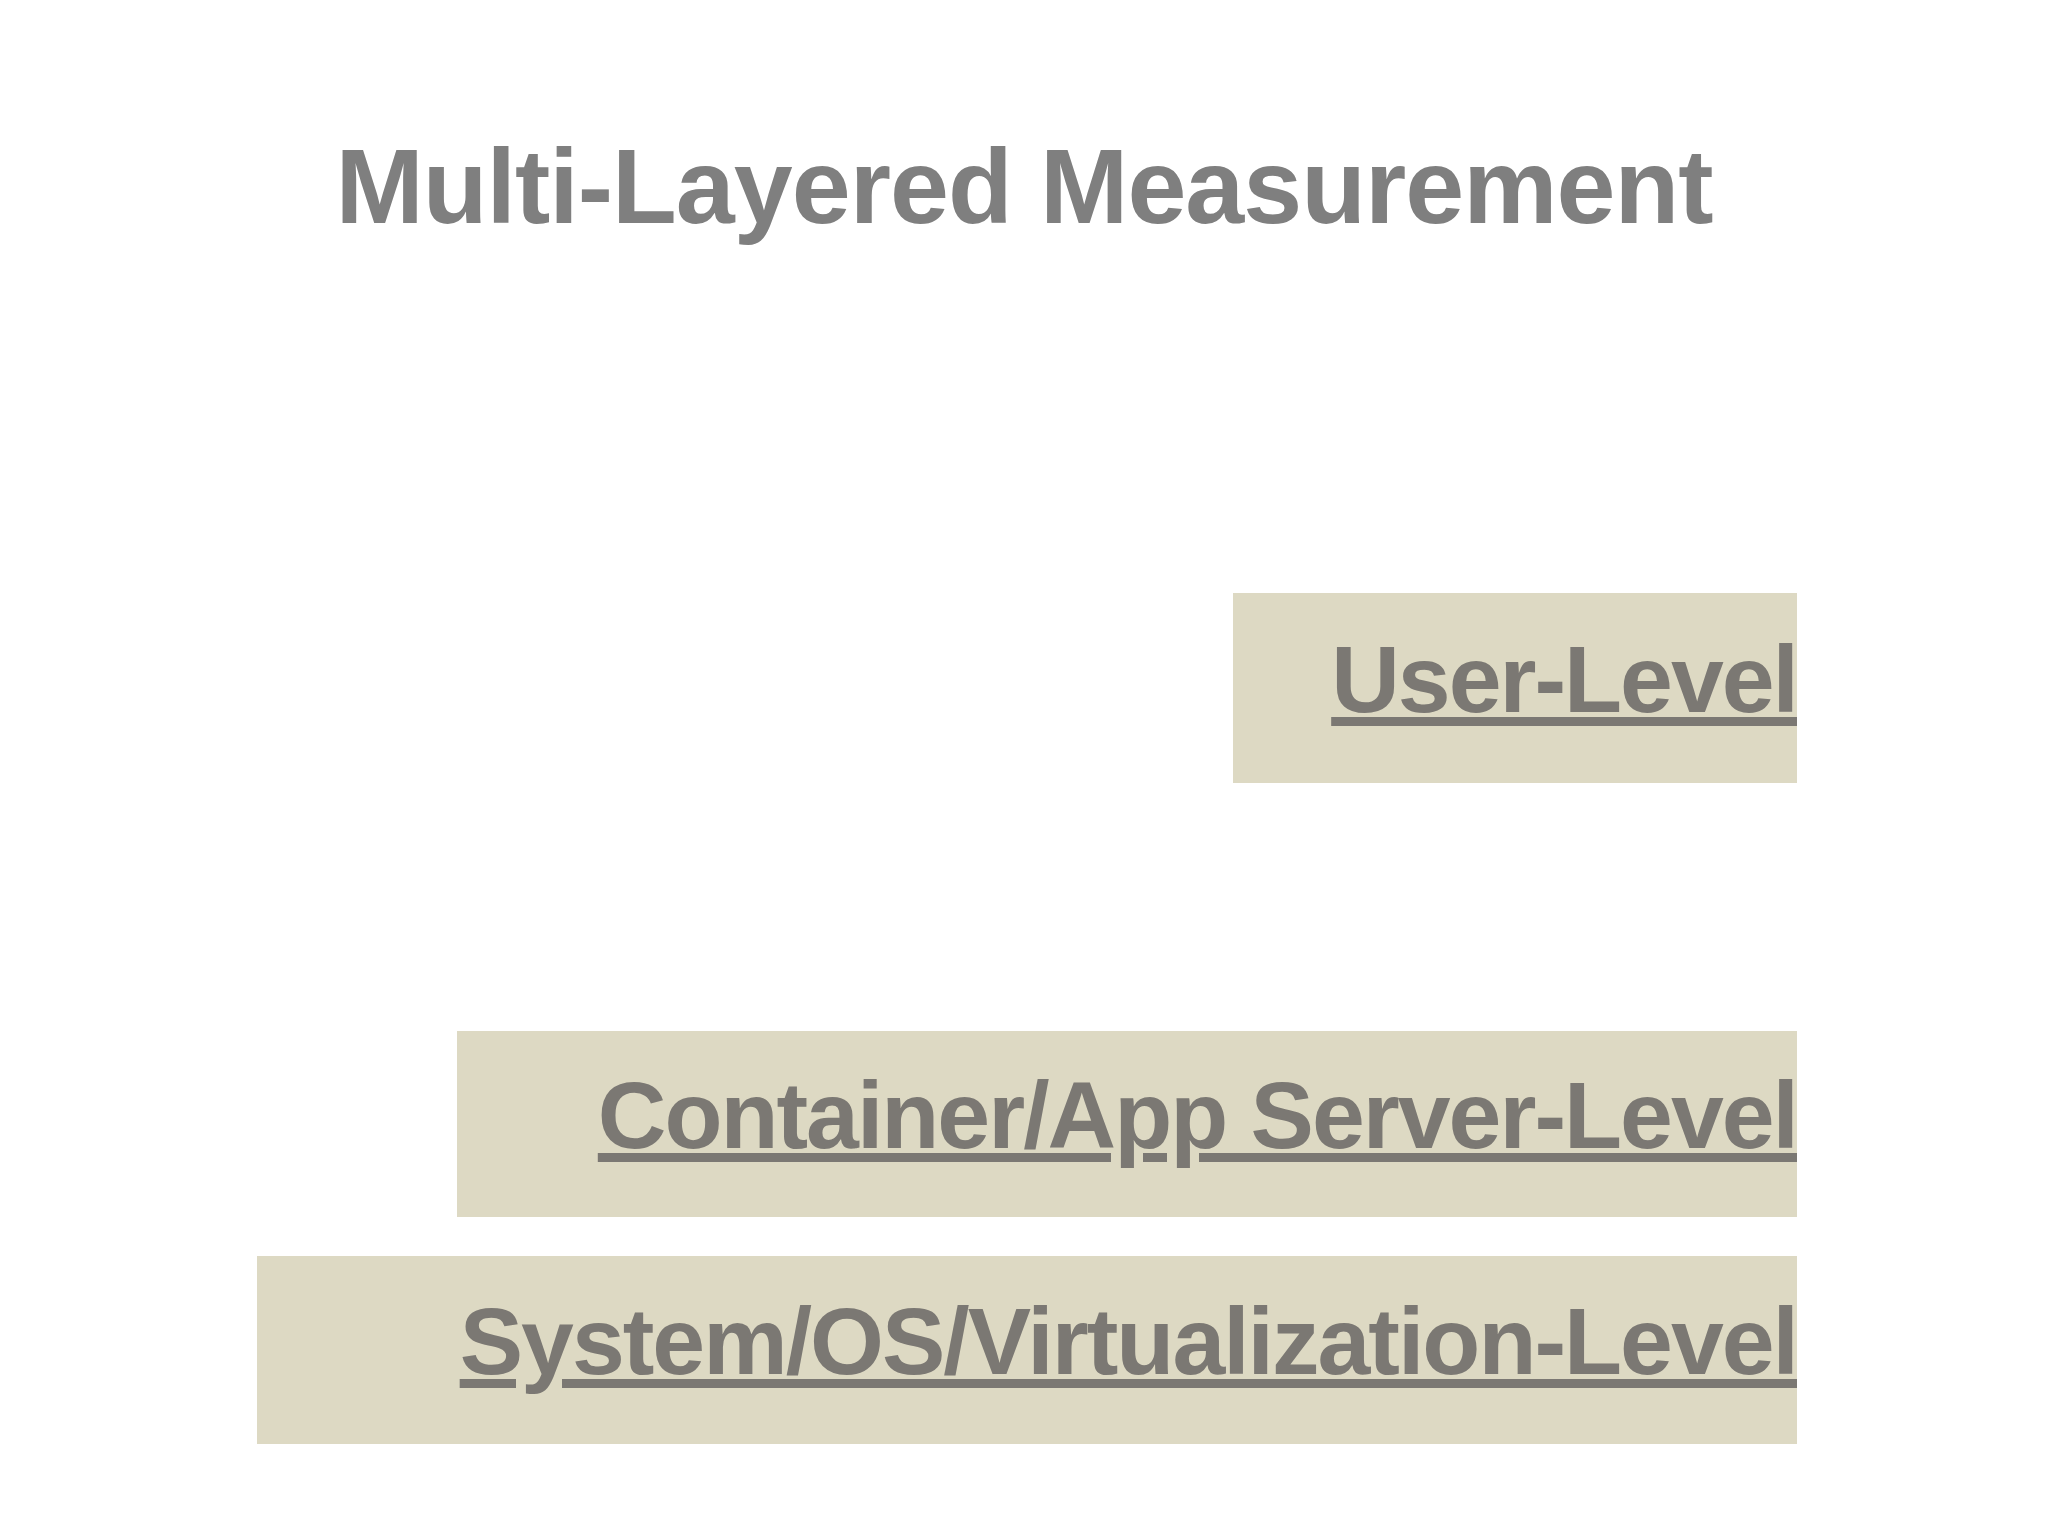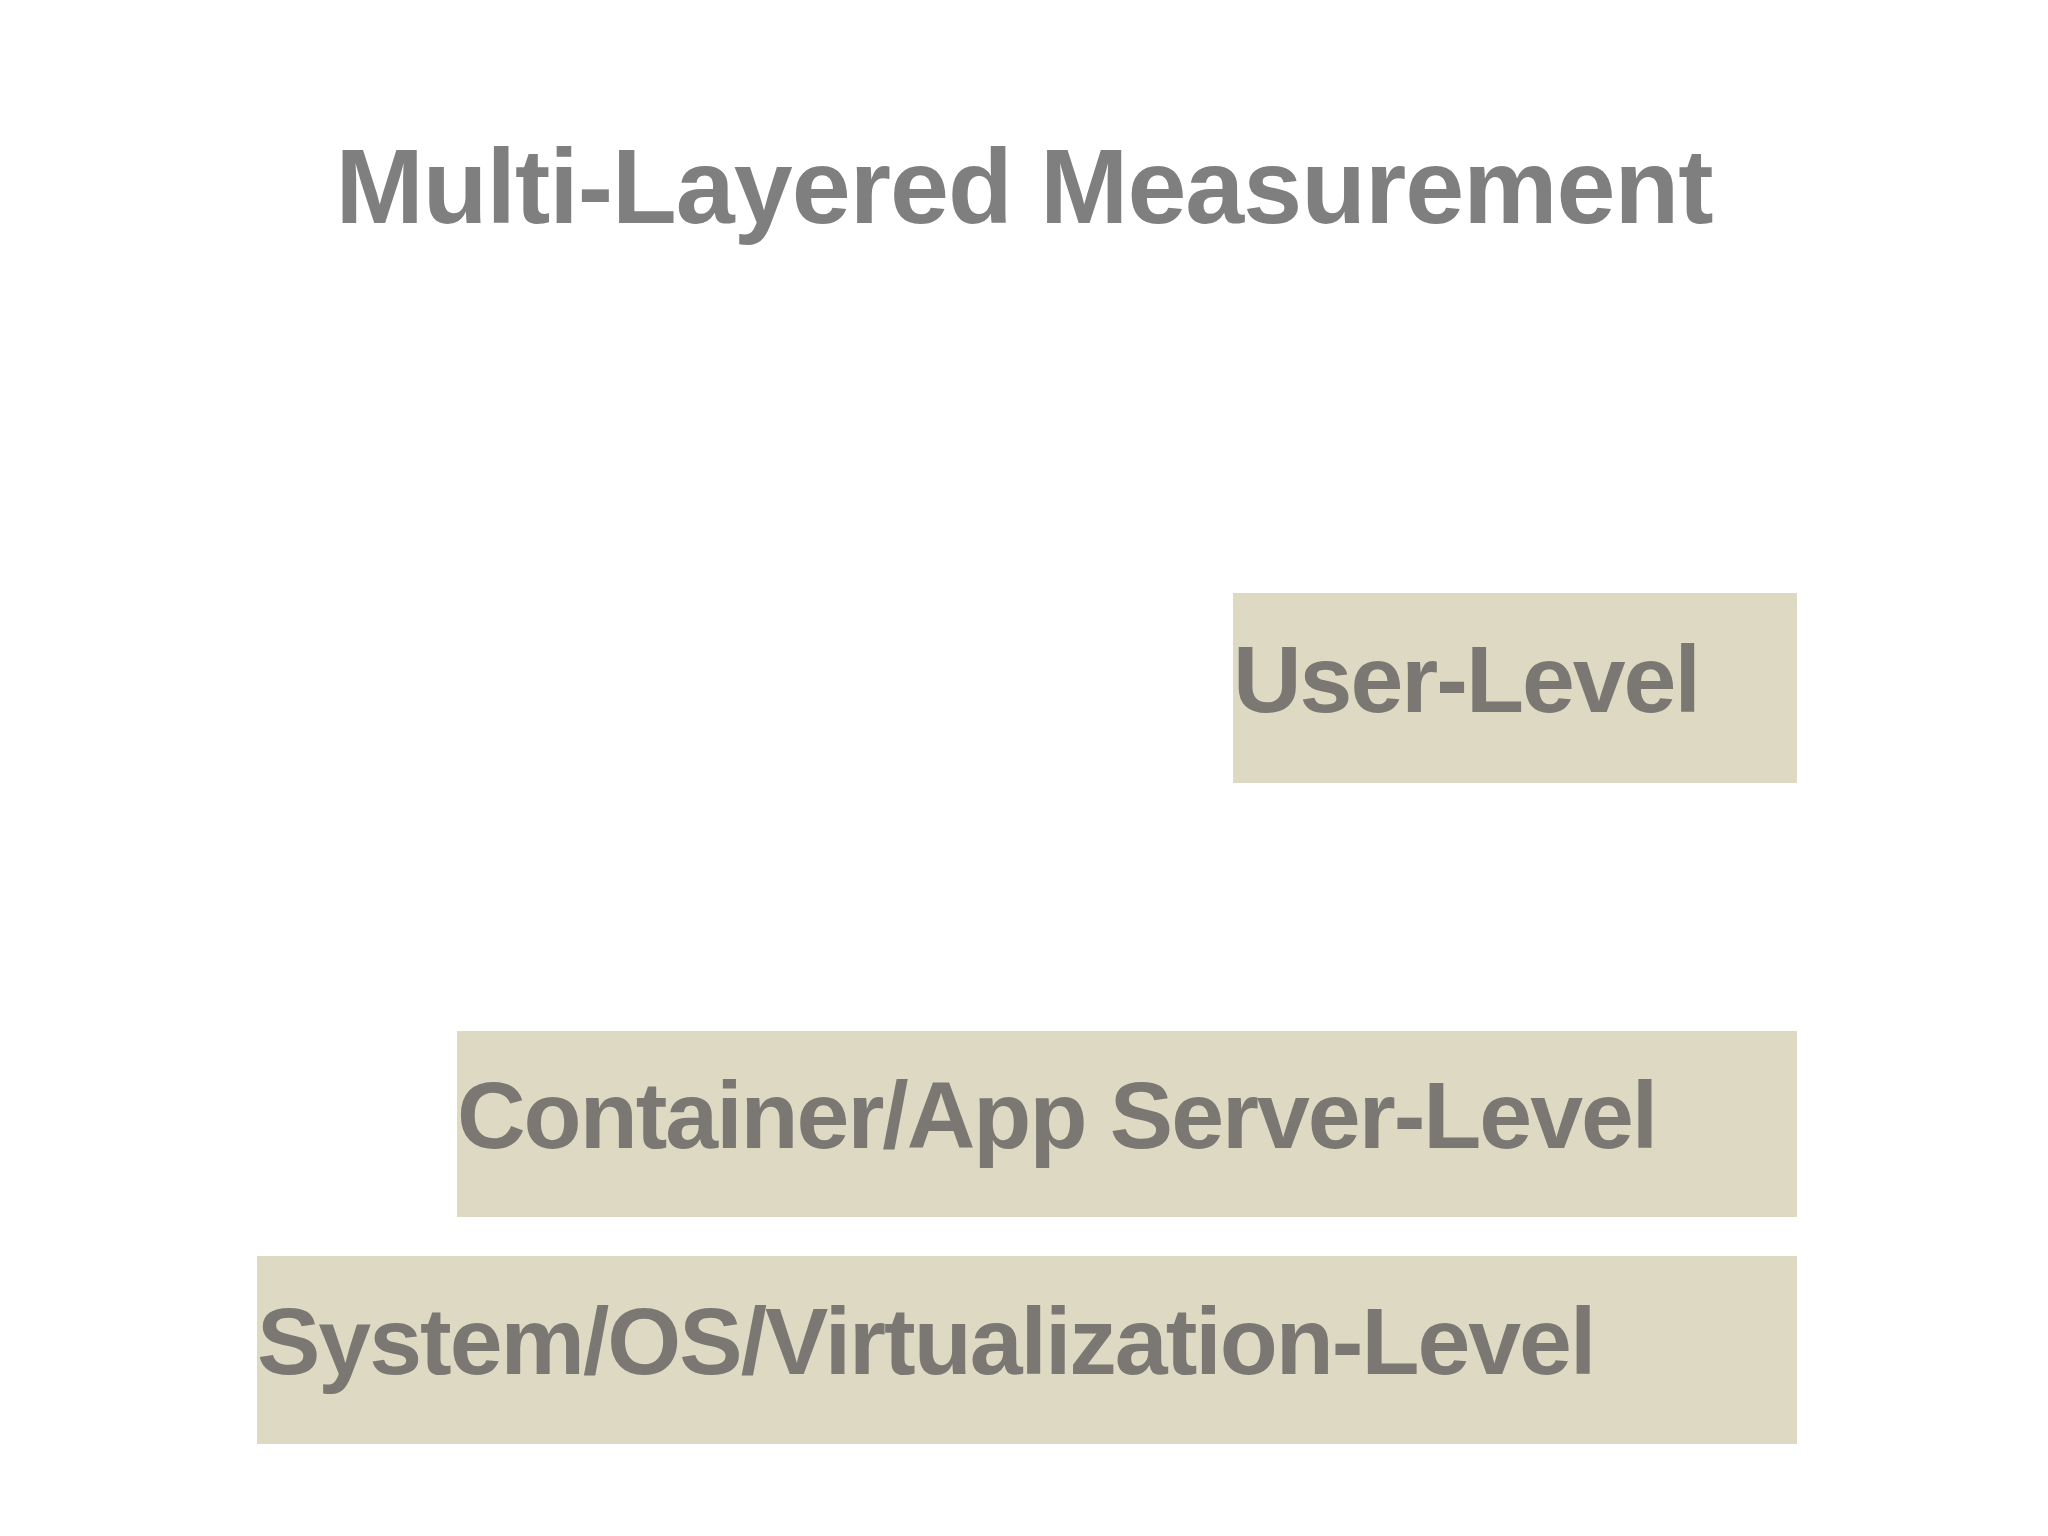--- a/index.html
+++ b/index.html
@@ -32,22 +32,23 @@
   }
   .bar {
     position: absolute;
     background: var(--bar-fill);
     color: var(--bar-text);
     font-weight: bold;
     font-size: 95px;
     letter-spacing: -2px;
     display: flex;
     align-items: center;
-    justify-content: flex-start;
+    justify-content: flex-end;
     white-space: nowrap;
+    text-decoration: underline;
   }
   .bar > span { transform: translateY(-9px); }
   .bar-1 { left: 1233px; top: 593px;  width: 564px;  height: 190px; }
   .bar-2 { left: 912px;  top: 805px;  width: 885px;  height: 188px; }
   .bar-3 { left: 457px;  top: 1031px; width: 1340px; height: 186px; }
   .bar-4 { left: 257px;  top: 1256px; width: 1540px; height: 188px; }
 </style>
 </head>
 <body>
 

